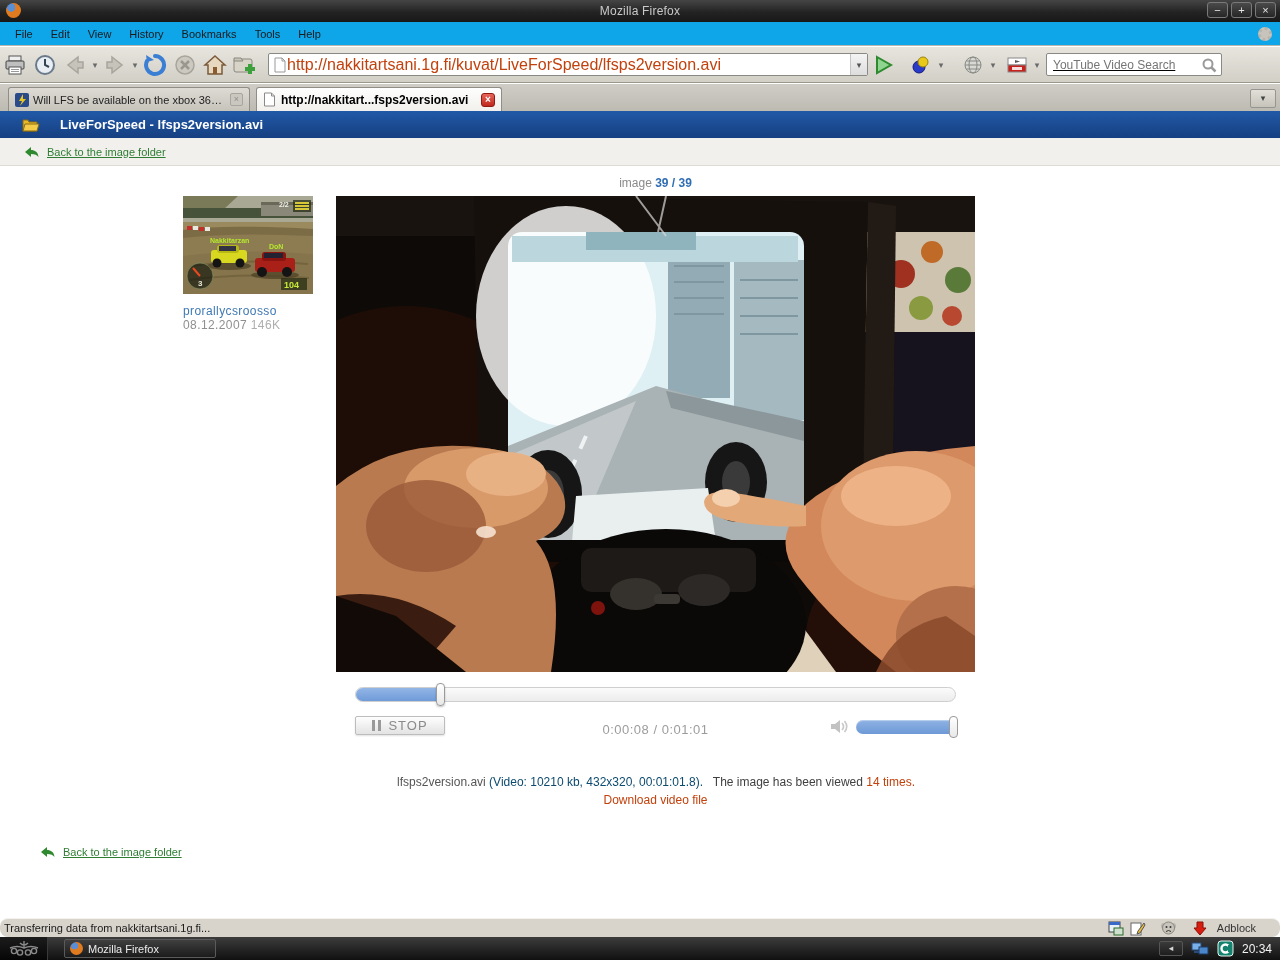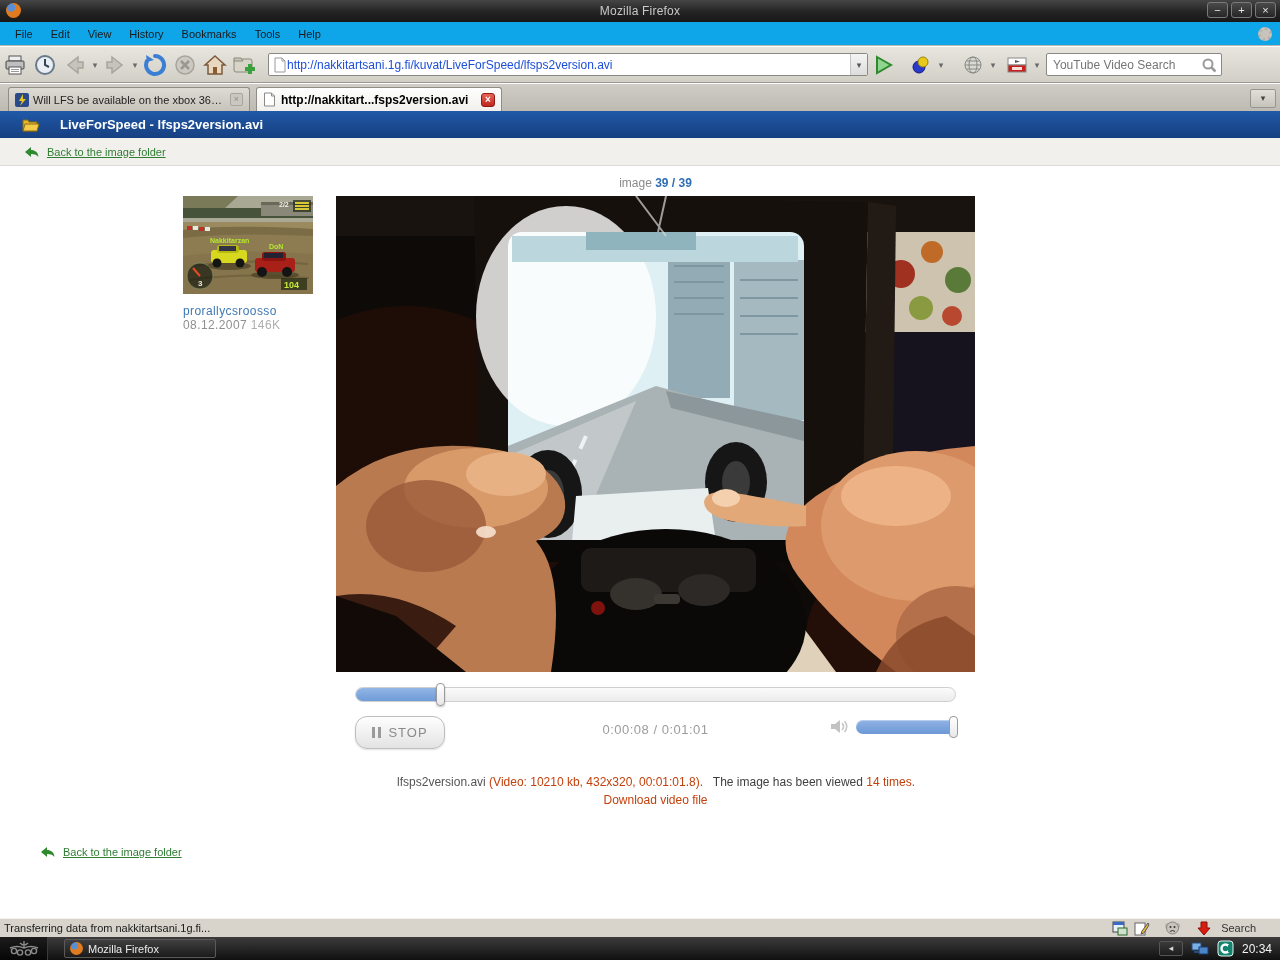--- a/index.html
+++ b/index.html
@@ -24,27 +24,27 @@
     border:3px dotted #b8b4ac; background:#c8c4bc; }
 
   .toolbar { position:absolute; left:0; top:47px; width:1280px; height:36px;
     background:linear-gradient(#e8e5de,#d2cfc7); border-bottom:1px solid #9a978f;
     display:flex; align-items:center; }
   .tb-ico { width:26px; height:26px; display:flex; align-items:center; justify-content:center; margin:0 2px; }
   .caret { width:10px; height:20px; display:flex; align-items:center; justify-content:center; }
   .caret::before { content:"▾"; font-size:9px; color:#6a6a6a; }
   .urlbox { position:relative; width:600px; height:23px; background:#fff; border:1px solid #8a8a84;
     border-radius:2px; margin-left:8px; display:flex; align-items:center; padding-left:4px; }
-  .urlbox input { border:none; outline:none; flex:1; font-size:12px; color:#1d4ed8;
+  .urlbox input { border:none; outline:none; flex:1; font-size:16px; color:#c2410c;
     font-family:"Liberation Sans",sans-serif; background:transparent; }
   .url-drop { width:17px; height:21px; border-left:1px solid #c4c4c4; background:linear-gradient(#f4f4f4,#ddd);
     display:flex; align-items:center; justify-content:center; }
   .url-drop::before { content:"▾"; font-size:9px; color:#555; }
   .searchbox { position:relative; width:176px; height:23px; background:#fff; border:1px solid #8a8a84;
-    border-radius:2px; margin-left:4px; display:flex; align-items:center; padding:0 22px 0 6px; }
+    border-radius:2px; margin-left:4px; display:flex; align-items:center; padding:0 22px 0 6px;text-decoration:underline; }
   .searchbox input { border:none; outline:none; width:100%; font-size:12px; color:#999;
     font-family:"Liberation Sans",sans-serif; background:transparent; }
 
   .tabbar { position:absolute; left:0; top:84px; width:1280px; height:27px;
     background:linear-gradient(#d0cdc6,#bdbab2); }
   .tab { position:absolute; top:3px; height:24px; border:1px solid #8f8d86; border-bottom:none;
     border-radius:3px 3px 0 0; display:flex; align-items:center; padding:0 6px; font-size:11px; }
   .tab1 { left:8px; width:242px; background:linear-gradient(#dedbd4,#c6c3bb); color:#222; }
   .tab2 { left:256px; width:246px; background:linear-gradient(#fefefe,#f1f0ec); color:#000; font-weight:bold; font-size:12px; }
   .tab-label { flex:1; white-space:nowrap; overflow:hidden; text-overflow:ellipsis; }
@@ -80,46 +80,46 @@
 
   .video-frame { position:absolute; left:320px; top:30px; width:639px; height:476px; background:#000; }
 
   .progress-track { position:absolute; left:339px; top:521px; width:601px; height:15px;
     background:linear-gradient(#fbfbfb,#ececec); border:1px solid #cfcfcf; border-radius:8px; }
   .progress-fill { position:absolute; left:0; top:0; width:84px; height:13px; border-radius:7px 2px 2px 7px;
     background:linear-gradient(#93b6e6,#6f9bd8); }
   .progress-handle { position:absolute; left:80px; top:-5px; width:9px; height:23px; background:linear-gradient(#fff,#e8e8e8);
     border:1px solid #9a9a9a; border-radius:4px; box-shadow:0 1px 2px rgba(0,0,0,.25); }
 
-  .stop-btn { position:absolute; left:339px; top:550px; width:90px; height:33px;
-    background:linear-gradient(#fefefe,#e3e3e3); border:1px solid #bdbdbd; border-radius:12px;
+  .stop-btn { position:absolute; left:339px; top:550px; width:90px; height:19px;
+    background:linear-gradient(#fefefe,#e3e3e3); border:1px solid #bdbdbd; border-radius:2px;
     box-shadow:0 1px 2px rgba(0,0,0,.12); display:flex; align-items:center; justify-content:center; gap:7px; }
   .pause-bars { display:flex; gap:3px; }
   .pause-bars i { width:3px; height:11px; background:#9a9a9a; }
   .stop-label { font-size:13px; color:#8a8a8a; letter-spacing:1px; }
 
   .time-label { position:absolute; left:320px; top:556px; width:639px; text-align:center; font-size:13px; color:#9c9c9c; letter-spacing:.5px; }
 
   .volume-wrap { position:absolute; left:814px; top:552px; display:flex; align-items:center; gap:6px; }
   .vol-track { position:relative; width:100px; height:14px; border-radius:7px; background:linear-gradient(#8fb2e4,#6d99d6);
     box-shadow:inset 0 1px 1px rgba(255,255,255,.4); }
   .vol-handle { position:absolute; right:-2px; top:-4px; width:9px; height:22px; background:linear-gradient(#fff,#e8e8e8);
     border:1px solid #9a9a9a; border-radius:4px; }
 
   .file-line { position:absolute; left:220px; top:609px; width:840px; text-align:center; font-size:12px; color:#555; }
-  .file-line .meta { color:#c2410c; }
+  .file-line .meta { color:#0c4a6e; }
   .file-line .viewed { color:#404040; }
   .file-line a, .dl-line a { color:#c2410c; text-decoration:none; }
   .dl-line { position:absolute; left:320px; top:627px; width:639px; text-align:center; font-size:12px; }
 
   .back-bottom { position:absolute; left:0; top:680px; width:400px; display:flex; align-items:center; }
 
   
   .statusbar { position:absolute; left:0; top:918px; width:1280px; height:19px; background:#d8d4cc;
-    border-top:1px solid #f4f2ee; display:flex; align-items:center; font-size:11px; color:#1a1a1a; }
+    border-top:1px solid #f4f2ee; display:flex; align-items:center; font-size:11px; color:#1a1a1a;border-radius:8px; }
   .status-text { margin-left:4px; flex:1; }
   .status-icons { display:flex; align-items:center; gap:6px; margin-right:6px; }
   .adblock-label { font-size:11px; color:#333; margin-left:4px; padding-right:18px; }
 
   
   .taskbar { position:absolute; left:0; top:937px; width:1280px; height:23px;
     background:linear-gradient(#3c3c3c,#101010); display:flex; align-items:center; }
   .start-btn { width:48px; height:23px; background:linear-gradient(#1c1c1c,#060606);
     display:flex; align-items:center; justify-content:center; border-right:1px solid #3a3a3a; }
   .task-btn { margin-left:16px; width:152px; height:19px; background:linear-gradient(#3f3f3f,#1b1b1b);
@@ -501,21 +501,21 @@
         <circle cx="4" cy="6" r="3" fill="#b8b4ac"></circle>
         <circle cx="13" cy="6" r="3" fill="#b8b4ac"></circle>
         <circle cx="8.5" cy="8" r="6" fill="#c8c4bc" stroke="#8a877f"></circle>
         <circle cx="6.5" cy="7" r="1" fill="#333"></circle>
         <circle cx="10.5" cy="7" r="1" fill="#333"></circle>
         <path d="M6 11.5 Q8.5 9.5 11 11.5" stroke="#333" fill="none"></path>
       </svg>
     <svg width="14" height="15" viewBox="0 0 14 15" style="margin-left:10px">
         <polygon points="4,1 10,1 10,7 13,7 7,14 1,7 4,7" fill="#d81c10" stroke="#8a0e06"></polygon>
       </svg>
-    <span class="adblock-label">Search</span>
+    <span class="adblock-label">Adblock</span>
   </div>
 </div>
 
 <div class="taskbar">
   <div class="start-btn">
     <svg width="34" height="17" viewBox="0 0 34 17">
       <g fill="none" stroke="#8a8a8a" stroke-width="1.4">
         <path d="M17 1 L17 8 M13 3 Q17 7 21 3"></path>
         <circle cx="7" cy="11" r="2.6"></circle>
           <circle cx="13" cy="12.5" r="2.6"></circle>

